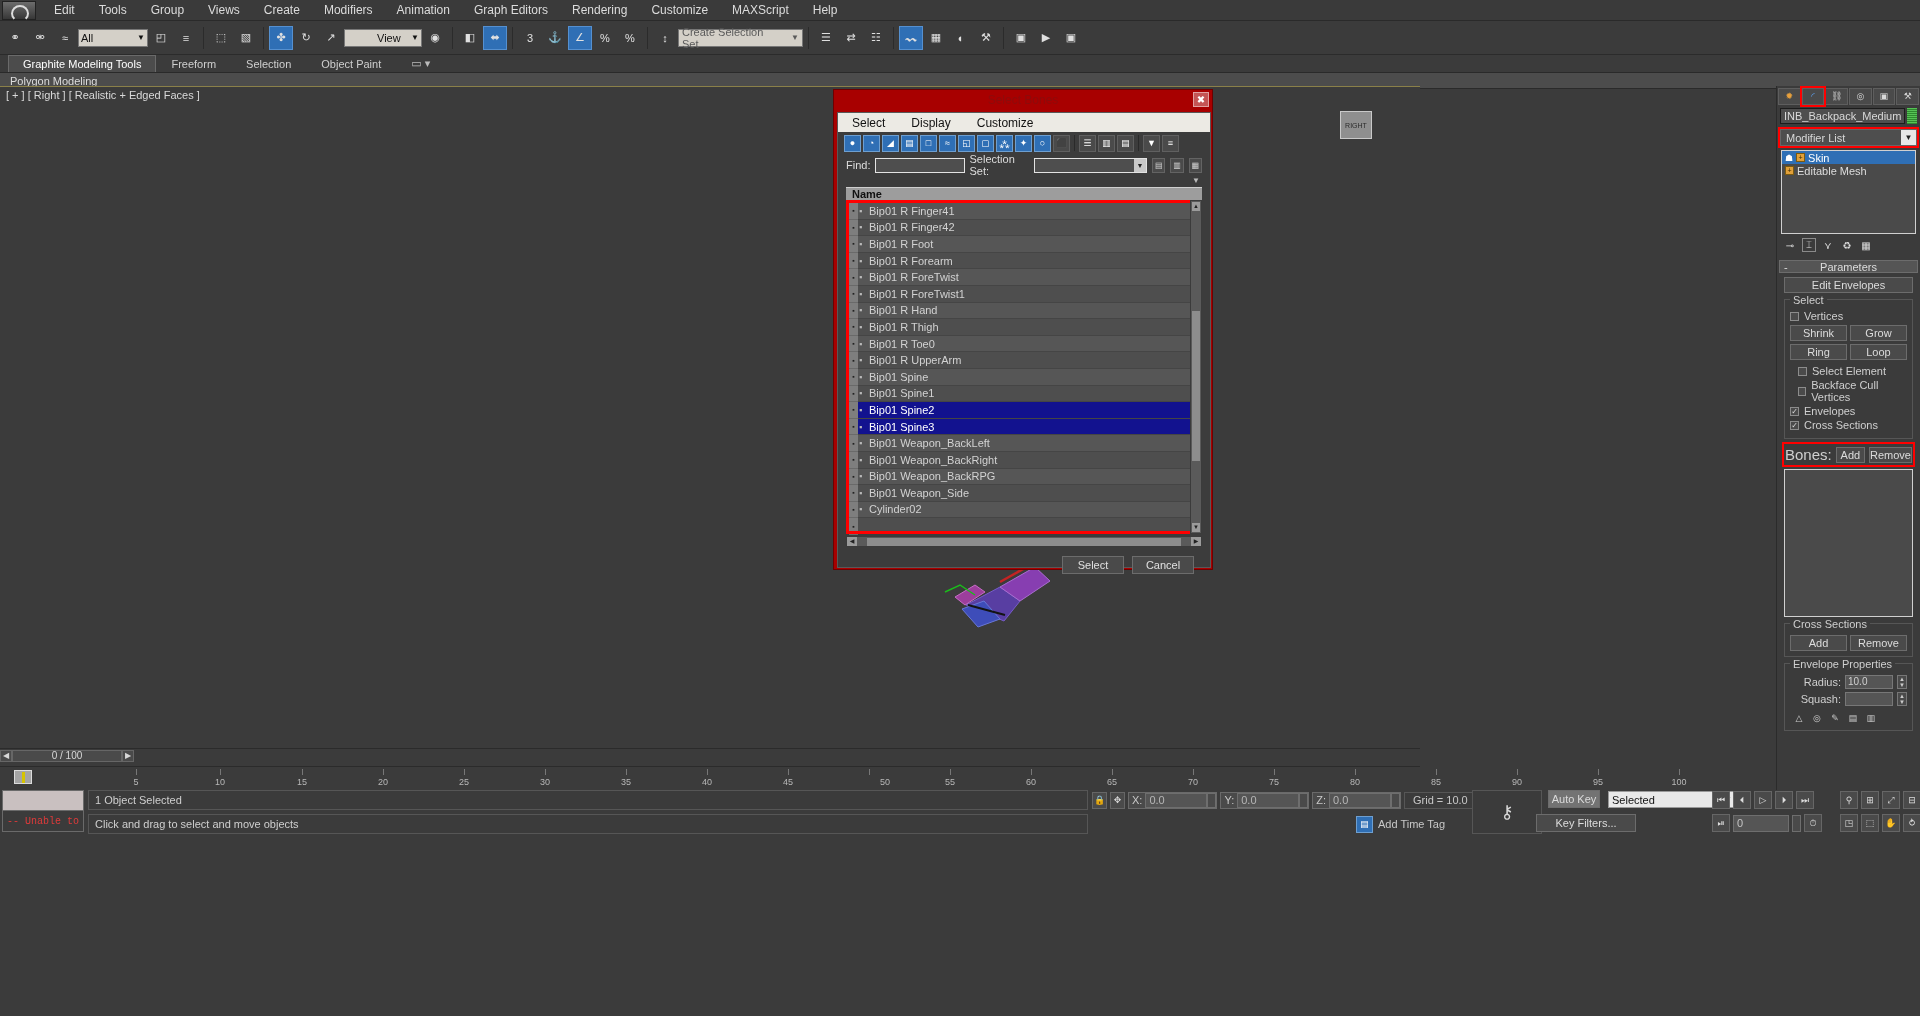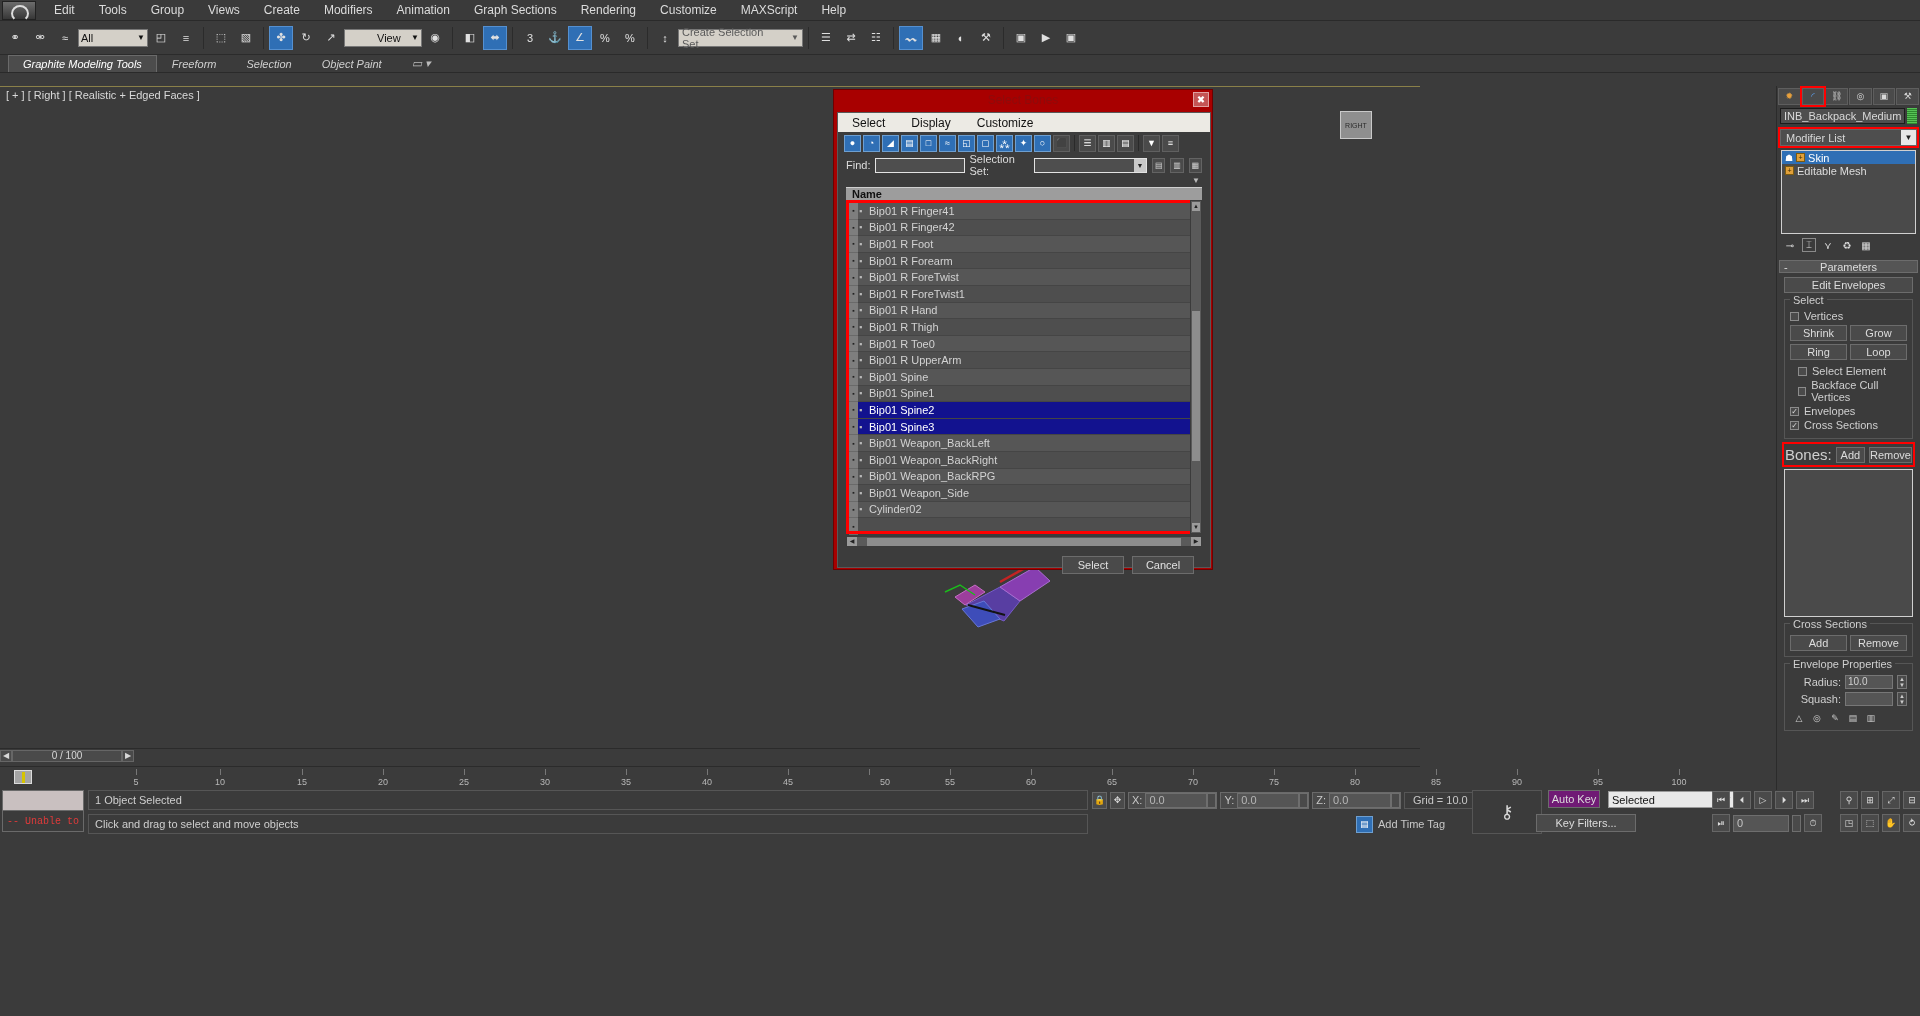--- a/index.html
+++ b/index.html
@@ -35,21 +35,21 @@
            justify-content:space-between; }
   .tbsel span.cv { overflow:hidden; white-space:nowrap; }
   .tbsel i { font-style:normal; font-size:8px; }
   .tbsel.wide { width:78px;padding-left:32px; }
   .selset { width:125px; height:18px; background:#d4d0c8; border:1px solid #777;
             color:#5a5a5a; font-size:11px; padding:1px 3px; display:flex;
             align-items:center; justify-content:space-between;gap:12px; }
 
   
   .ribbon { height:18px; background:#3b3b3b; display:flex; align-items:flex-end;
-            border-bottom:1px solid #2a2a2a; padding-left:8px; gap:0px;font-style:italic; }
+            border-bottom:1px solid #2a2a2a; padding-left:8px; gap:0px; }
   .rtab { padding:2px 14px; font-size:11px; color:#cfcfcf; border:1px solid transparent;
           border-bottom:none; }
   .rtab.sel { background:#4c4c4c; border-color:#6a6a6a; color:#fff; }
   .ribbon2 { height:16px; background:#4c4c4c; display:flex; align-items:center;
              border-bottom:1px solid #2a2a2a; padding-left:10px; font-size:11px; color:#ddd;}
 
   
   .viewport { position:absolute; left:0; top:86px; width:1420px; height:662px;
               background:#3b3b3b; border-top:1px solid #8a8049; overflow:hidden; }
   .vplabel { position:absolute; left:6px; top:2px; font-size:11px; color:#d9d9d9; }
@@ -217,21 +217,21 @@
   .gridlab { height:17px; padding:0 8px; background:#3b3b3b; border:1px solid #565656;
              display:flex; align-items:center; font-size:11px; color:#c8c8c8; }
   .timetag { position:absolute; left:1356px; top:24px; height:20px; display:flex;
              align-items:center; gap:5px; font-size:11px; color:#c8c8c8; }
   .ttbtn { width:17px; height:17px; background:#2f6fb5; border:1px solid #6e9fd0;
            display:flex; align-items:center; justify-content:center; font-size:9px; color:#fff; }
   .keybox { position:absolute; left:1472px; top:0px; width:70px; height:44px;
             background:#3b3b3b; border:1px solid #565656; display:flex;
             align-items:center; justify-content:center; font-size:18px; }
   .animctl { position:absolute; left:1548px; top:0px; width:50px; }
-  .akbtn { width:52px; height:18px; background:#701a75; border:1px solid #6c6c6c;
+  .akbtn { width:52px; height:18px; background:#737373; border:1px solid #6c6c6c;
            color:#dcdcdc; font-size:11px; display:flex; align-items:center;
            justify-content:center; }
   .selbox { position:absolute; left:1608px; top:1px; width:128px; height:17px;
             background:#e9e9e9; border:1px solid #9a9a9a; color:#111; font-size:11px;
             display:flex; align-items:center; justify-content:space-between; padding:0 3px; }
   .kfbtn { position:absolute; left:1536px; top:24px; width:100px; height:18px;
            background:#4a4a4a; border:1px solid #6c6c6c; color:#dcdcdc; font-size:11px;
            display:flex; align-items:center; justify-content:center; }
   .kfcurve { position:absolute; left:1578px; top:24px; width:22px; height:18px;
              background:#4a4a4a; border:1px solid #6c6c6c; display:flex;
@@ -255,21 +255,21 @@
 
   <div class="menubar">
     <div class="maxlogo"></div>
     <div class="mi">Edit</div>
     <div class="mi">Tools</div>
     <div class="mi">Group</div>
     <div class="mi">Views</div>
     <div class="mi">Create</div>
     <div class="mi">Modifiers</div>
     <div class="mi">Animation</div>
-    <div class="mi">Graph Sections</div>
+    <div class="mi">Graph Editors</div>
     <div class="mi">Rendering</div>
     <div class="mi">Customize</div>
     <div class="mi">MAXScript</div>
     <div class="mi">Help</div>
   </div>
 
   <div class="toolbar">
     <div class="tb flat">⚭</div>
     <div class="tb flat">⚮</div>
     <div class="tb flat">≈</div>
@@ -320,20 +320,23 @@
     <div class="tb flat">▶</div>
     <div class="tb flat">▣</div>
   </div>
 
   <div class="ribbon">
     <div class="rtab sel">Graphite Modeling Tools</div>
     <div class="rtab">Freeform</div>
     <div class="rtab">Selection</div>
     <div class="rtab">Object Paint</div>
     <div class="rtab" style="color:#bbb;">▭ ▾</div>
+  </div>
+  <div class="ribbon2">
+    <span>Polygon Modeling</span>
   </div>
 
   <div class="viewport">
     <div class="vplabel">[ + ] [ Right ] [ Realistic + Edged Faces ]</div>
     <div class="vcube">RIGHT</div>
 
     <svg class="vp-geom" width="1420" height="662" style="left:0;top:0;">
 
       <g opacity="0.95">
         <polygon points="966,518 1000,500 1020,514 1004,534" fill="#5a3fa8" stroke="#7a5ed0" stroke-width="1"></polygon>

